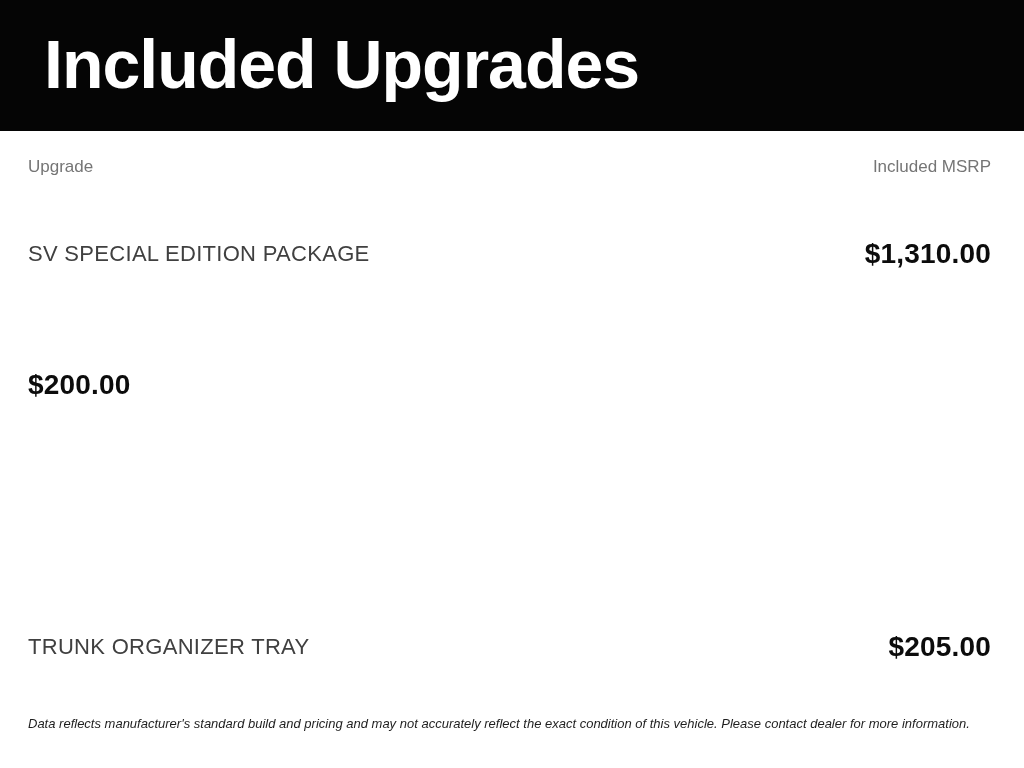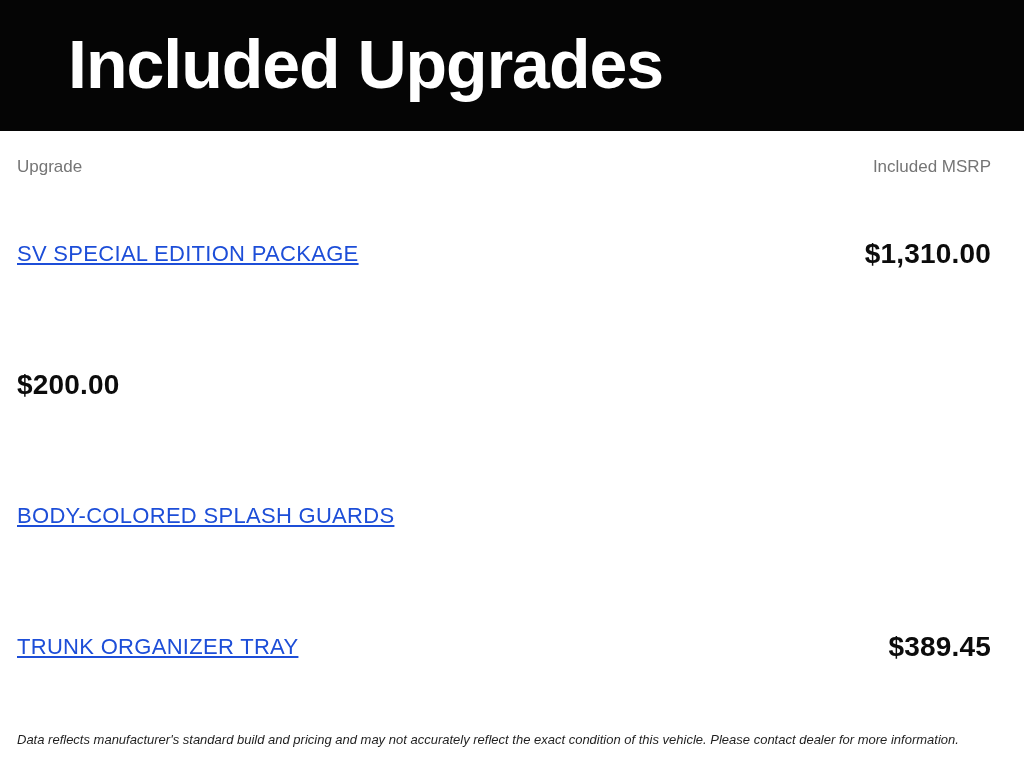--- a/index.html
+++ b/index.html
@@ -15,33 +15,33 @@
     height: 768px;
     background: #ffffff;
     position: relative;
   }
   .header-band {
     width: 100%;
     height: 131px;
     background: #050505;
     display: flex;
     align-items: center;
-    padding-left: 68px;
+    padding-left: 44px;
   }
   .header-title {
     color: #ffffff;
     font-size: 68px;
     font-weight: 700;
     letter-spacing: -1px;
     line-height: 1;
     padding-bottom: 4px;
     white-space: nowrap;
   }
   .content {
-    padding: 0 33px 0 17px;
+    padding: 0 33px 0 28px;
   }
   .col-header-row {
     margin-top: 26px;
     display: flex;
     justify-content: space-between;
     align-items: center;
     font-size: 17px;
     color: #757575;
     line-height: 20px;
   }
@@ -50,34 +50,33 @@
   }
   .upgrade-row {
     height: 131px;
     display: flex;
     justify-content: space-between;
     align-items: center;
   }
   .upgrade-name {
     font-size: 22px;
     font-weight: 400;
-    color: #1d4ed8;
+    color: #404040;
     letter-spacing: 0.3px;
     white-space: nowrap;
-    text-decoration: underline;
   }
   .upgrade-price {
     font-size: 28px;
     font-weight: 700;
     color: #0c0c0c;
     letter-spacing: 0.2px;
     white-space: nowrap;
   }
   .footer-row {
-    margin-top: 18px;
+    margin-top: 2px;
   }
   .disclaimer {
     font-size: 13px;
     font-style: italic;
     color: #1f1f1f;
     line-height: 15px;
     white-space: nowrap;
   }
 </style>
 </head>
@@ -101,26 +100,25 @@
       <div class="upgrade-row">
         <span class="upgrade-name">SV SPECIAL EDITION PACKAGE</span>
         <span class="upgrade-price">$1,310.00</span>
       </div>
 
       <div class="upgrade-row">
         <span class="upgrade-price">$200.00</span>
       </div>
 
       <div class="upgrade-row">
-        <span class="upgrade-name">BODY-COLORED SPLASH GUARDS</span>
       </div>
 
       <div class="upgrade-row">
         <span class="upgrade-name">TRUNK ORGANIZER TRAY</span>
-        <span class="upgrade-price">$389.45</span>
+        <span class="upgrade-price">$205.00</span>
       </div>
 
     </div>
 
     <div class="footer-row">
       <span class="disclaimer">Data reflects manufacturer's standard build and pricing and may not accurately reflect the exact condition of this vehicle. Please contact dealer for more information.</span>
     </div>
 
   </div>
 

